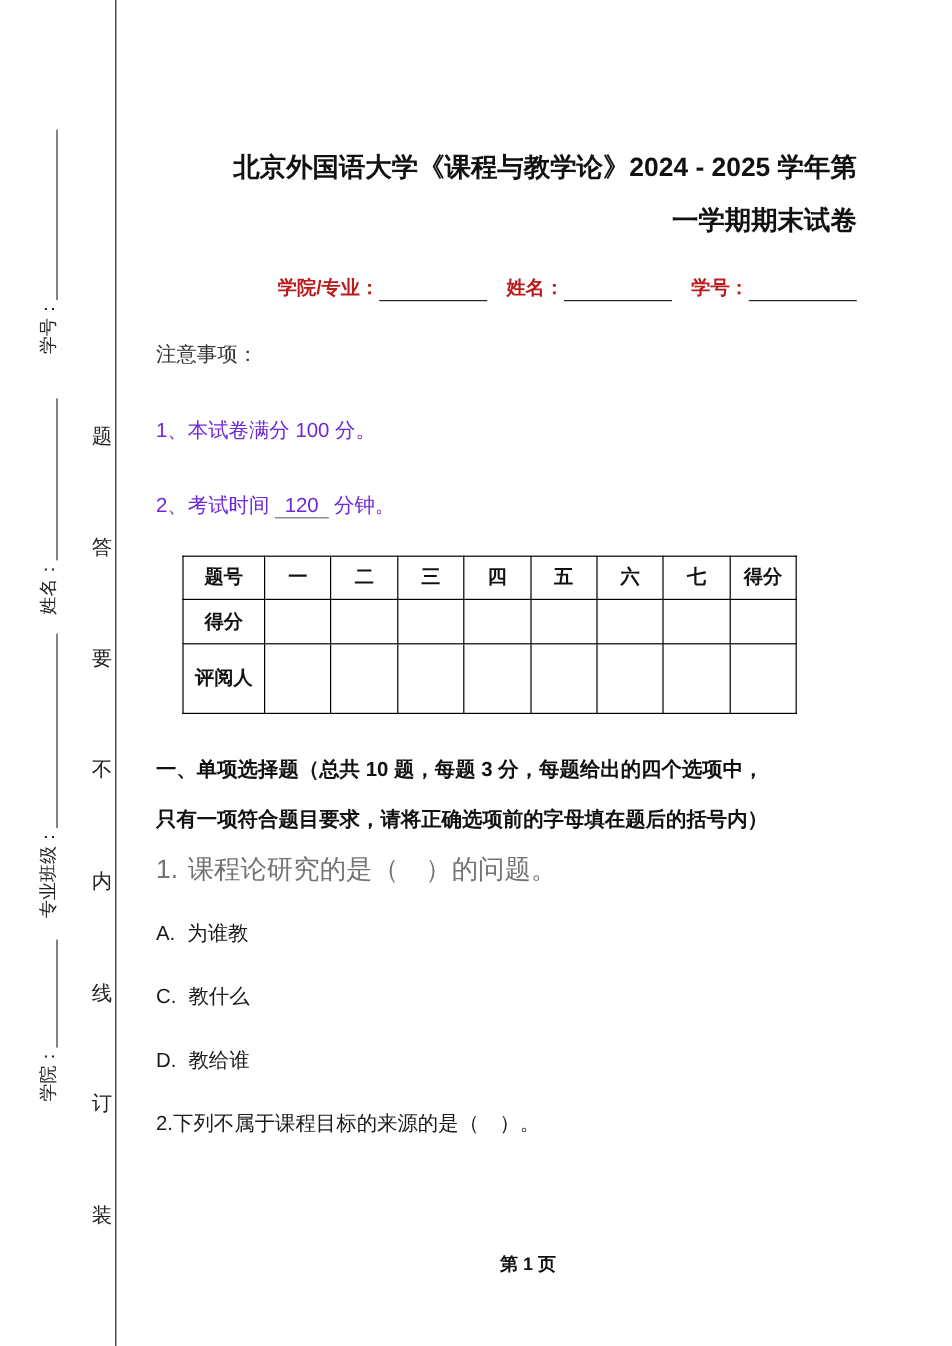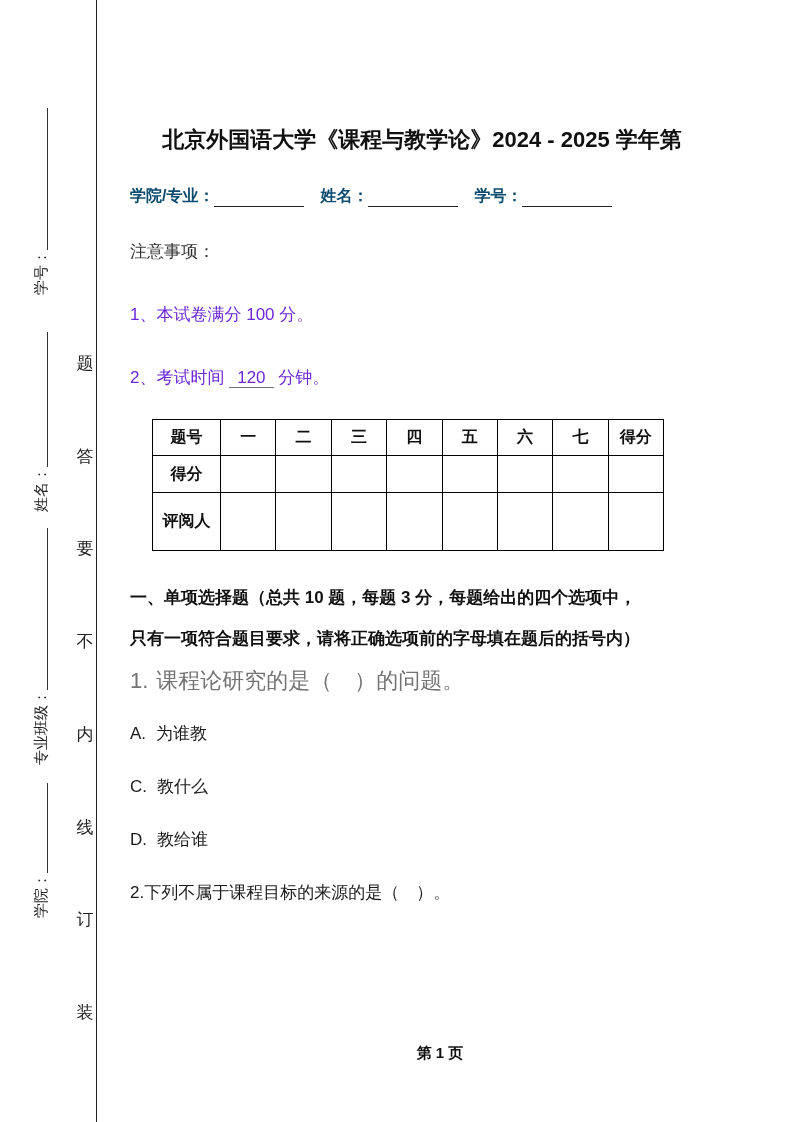--- a/index.html
+++ b/index.html
@@ -23,25 +23,25 @@
 
   
   .binding-col {
     position:absolute; left:74px; top:352px; height:672px; width:22px;
     display:flex; flex-direction:column; justify-content:space-between;
     font-size:17px; color:#222; text-align:center;
   }
 
   
   .main { position:absolute; left:130px; top:118px; width:584px; }
-  .title { font-size:22px; font-weight:bold; text-align:center; line-height:44px; color:#111; }
+  .title { font-size:22px; font-weight:bold; text-align:right; line-height:44px; color:#111; }
   .title span { display:block; }
 
-  .info-row { margin-top:24px; display:flex; justify-content:flex-start; gap:16px;
-              font-size:16px; font-weight:bold; color:#0c4a6e; align-items:flex-end; }
+  .info-row { margin-top:24px; display:flex; justify-content:flex-end; gap:16px;
+              font-size:16px; font-weight:bold; color:#b91c1c; align-items:flex-end; }
   .info-group { white-space:nowrap; display:flex; align-items:flex-end; }
   .blank { display:inline-block; width:90px; border-bottom:1px solid #222; height:17px; }
 
   .notice-heading { margin-top:33px; font-size:17px; color:#333; }
   .note { margin-top:40px; font-size:17px; color:#6d28d9; }
   .note .u { border-bottom:1px solid #737373; padding:0 8px; }
 
   .score-table {
     margin-top:30px; margin-left:22px; border-collapse:collapse; table-layout:fixed;
     width:512px; font-size:16px; color:#111;
@@ -98,20 +98,21 @@
     <span>内</span>
     <span>线</span>
     <span>订</span>
     <span>装</span>
   </div>
 
   <div class="main">
 
     <div class="title">
       <span>北京外国语大学《课程与教学论》2024 - 2025 学年第</span>
+      <span>一学期期末试卷</span>
     </div>
 
     <div class="info-row">
       <span class="info-group">
         <span>学院/专业：</span>
         <span class="blank"></span>
       </span>
       <span class="info-group">
         <span>姓名：</span>
         <span class="blank"></span>

